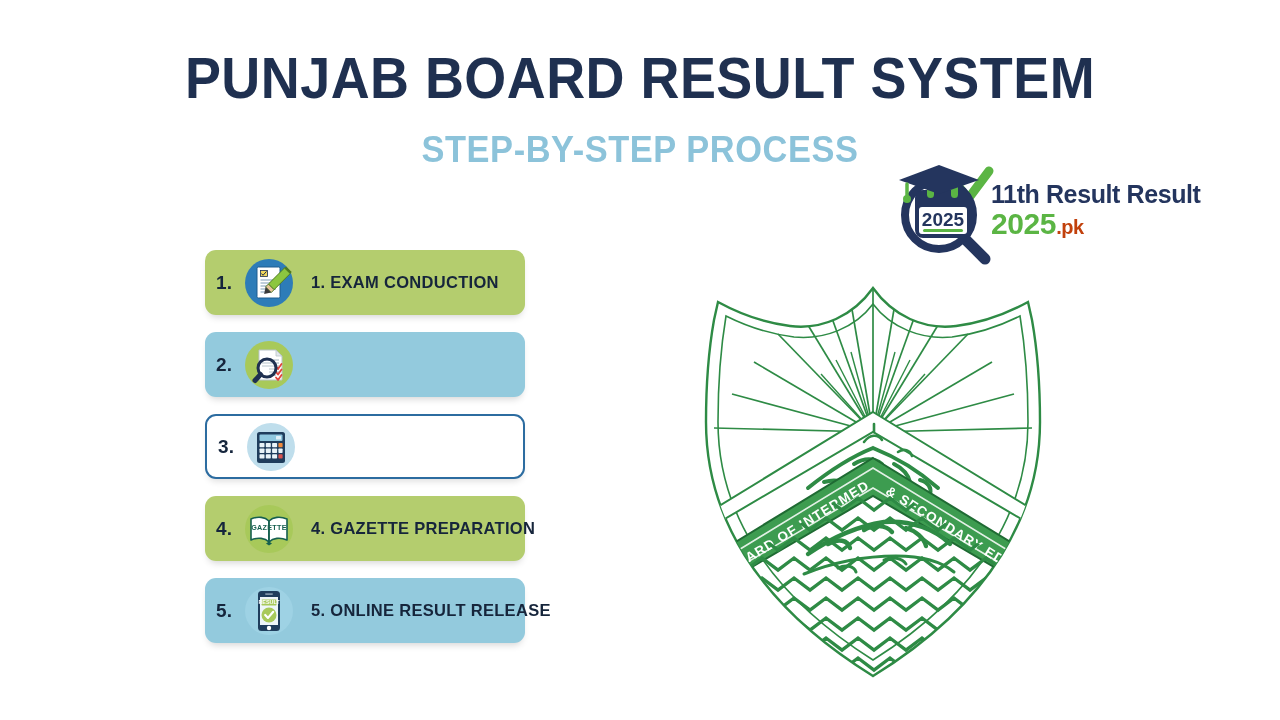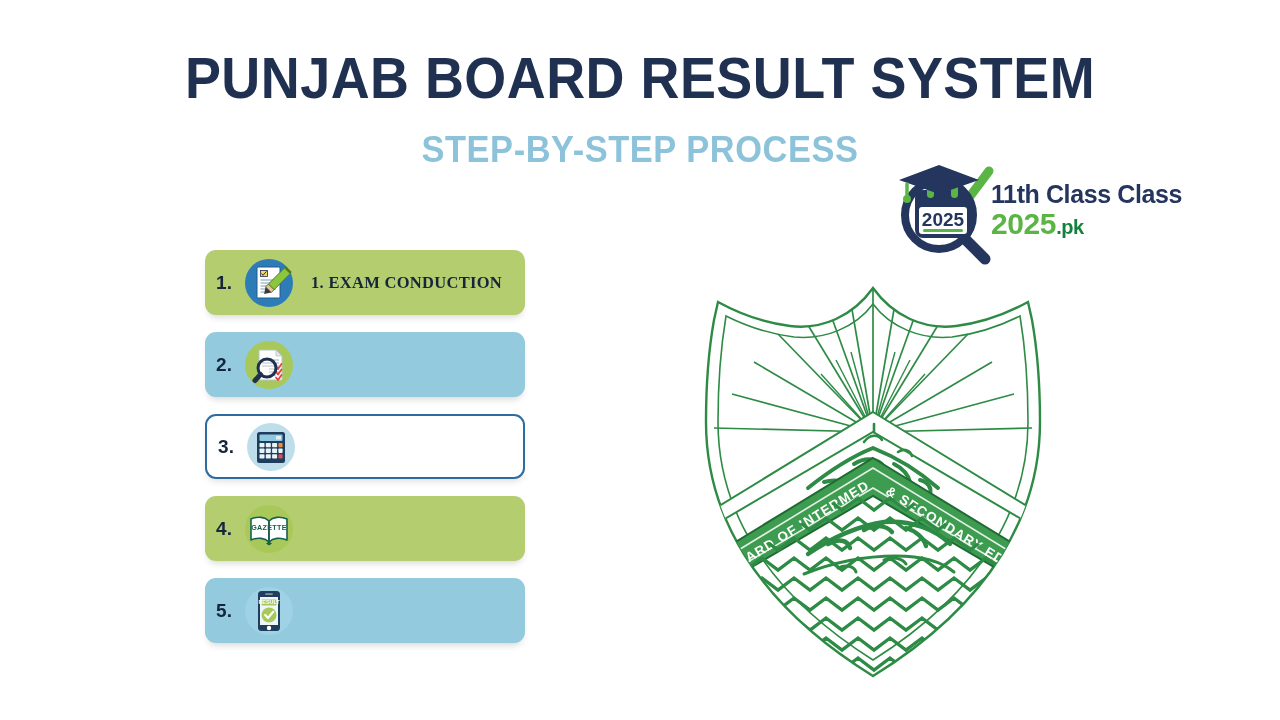--- a/index.html
+++ b/index.html
@@ -87,21 +87,21 @@
   }
   .brand-line2 {
     font-size: 30px;
     line-height: 32px;
     font-weight: bold;
     color: #24355e;
     letter-spacing: -0.4px;
     white-space: nowrap;
   }
   .brand-year { color: #5bb544; }
-  .brand-tld  { font-size: 20px; color: #15803d; }
+  .brand-tld  { font-size: 20px; color: #c2410c; }
 
   
   .steps {
     position: absolute;
     left: 205px;
     top: 250px;
     width: 330px;
   }
   .step {
     position: relative;
@@ -134,21 +134,21 @@
   }
   .step-icon {
     flex: 0 0 52px;
     width: 52px;
     height: 52px;
     position: relative;
   }
   .step-label {
     flex: 1 1 auto;
     padding-left: 16px;
-    font-family: Liberation Serif, serif;
+    font-family: Liberation Sans, sans-serif;
     font-size: 16.5px;
     font-weight: bold;
     letter-spacing: 0.3px;
     color: #16253b;
     white-space: nowrap;
   }
 
   
   .emblem {
     position: absolute;
@@ -187,21 +187,21 @@
         <rect x="30" y="66" width="40" height="3" rx="1.5" fill="#5bb544"></rect>
 
         <text x="50" y="63" text-anchor="middle" fill="#24355e" font-family="Liberation Sans, sans-serif" font-size="19" font-weight="bold">2025</text>
 
         <path d="M46 2 L86 17 L46 31 L6 17 Z" fill="#24355e"></path>
         <path d="M14 21 L14 33" stroke="#5bb544" stroke-width="3.5" stroke-linecap="round"></path>
         <circle cx="14" cy="36" r="4" fill="#5bb544"></circle>
       </svg>
     </div>
     <div class="brand-text">
-      <div class="brand-line1">11th Class Class</div>
+      <div class="brand-line1">11th Result Result</div>
       <div class="brand-line2"><span class="brand-year">2025</span><span class="brand-tld">.pk</span></div>
     </div>
   </div>
 
   <div class="steps">
 
     <div class="step green">
       <div class="step-num">1.</div>
       <div class="step-icon">
         <svg width="52" height="52" viewBox="0 0 52 52">
@@ -284,37 +284,39 @@
       <div class="step-icon">
         <svg width="52" height="52" viewBox="0 0 52 52">
           <circle cx="26" cy="26" r="24" fill="#a8c95a"></circle>
           <path d="M8 16 C15 13, 22 14, 26 18 L26 39 C22 35, 15 34, 8 37 Z" fill="#ffffff" stroke="#16604f" stroke-width="1.6" stroke-linejoin="round"></path>
           <path d="M44 16 C37 13, 30 14, 26 18 L26 39 C30 35, 37 34, 44 37 Z" fill="#ffffff" stroke="#16604f" stroke-width="1.6" stroke-linejoin="round"></path>
           <path d="M26 18 L26 39" stroke="#16604f" stroke-width="1.4"></path>
           <path d="M23 40.5 L26 38.5 L29 40.5 L26 42.5 Z" fill="#16604f"></path>
           <text x="26" y="27" text-anchor="middle" fill="#16604f" font-family="Liberation Sans, sans-serif" font-size="7.2" font-weight="bold" letter-spacing="0.3">GAZETTE</text>
         </svg>
       </div>
+      <div class="step-label">4. GAZETTE PREPARATION</div>
     </div>
 
     <div class="step blue">
       <div class="step-num">5.</div>
       <div class="step-icon">
         <svg width="52" height="52" viewBox="0 0 52 52">
           <circle cx="26" cy="26" r="24" fill="#9ed2e4"></circle>
           <rect x="15" y="6" width="22" height="40" rx="3.5" fill="#1f3d5c"></rect>
           <rect x="17" y="12" width="18" height="28" fill="#eef6f9"></rect>
           <rect x="22" y="8.3" width="8" height="1.6" rx="0.8" fill="#7d93a8"></rect>
           <circle cx="26" cy="43" r="2.2" fill="#ffffff"></circle>
           <rect x="18.5" y="14.5" width="15" height="6" rx="0.8" fill="#a8c95a"></rect>
           <text x="26" y="19.3" text-anchor="middle" fill="#ffffff" font-family="Liberation Sans, sans-serif" font-size="5.4" font-weight="bold">RESULT</text>
           <circle cx="26" cy="30" r="7.5" fill="#a8c95a"></circle>
           <path d="M22.2 30 L25 32.9 L30.2 26.8" fill="none" stroke="#ffffff" stroke-width="2.2" stroke-linecap="round" stroke-linejoin="round"></path>
         </svg>
       </div>
+      <div class="step-label">5. ONLINE RESULT RELEASE</div>
     </div>
 
   </div>
 
   <div class="emblem">
     <svg width="370" height="400" viewBox="0 0 370 400">
       <defs>
         <clipPath id="shieldClip">
           <path d="M185 6
                    C 205 34, 236 48, 268 44

